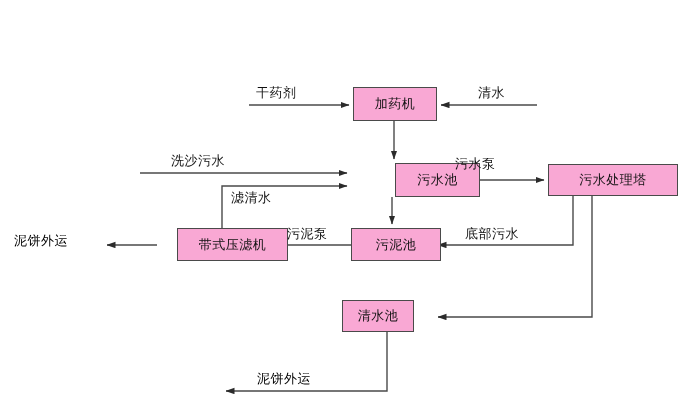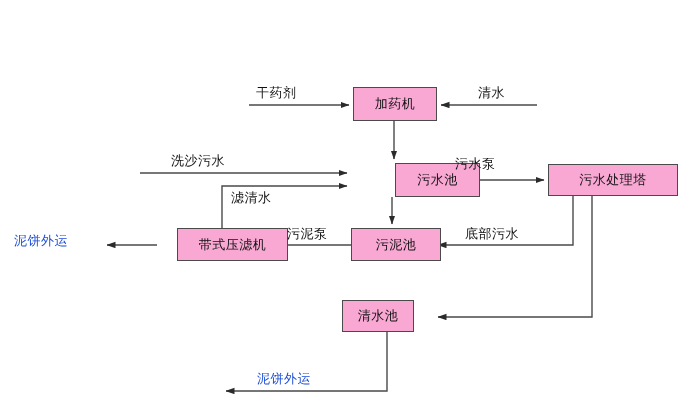--- a/index.html
+++ b/index.html
@@ -54,21 +54,21 @@
     position: absolute;
     font-size: 13px;
     color: #111111;
     white-space: nowrap;
     letter-spacing: 0.5px;
     background: transparent;
   }
   .terminal-label {
     position: absolute;
     font-size: 13px;
-    color: #1d4ed8;
+    color: #000000;
     white-space: nowrap;
     letter-spacing: 0.5px;
   }
 </style>
 </head>
 <body>
 
 <div id="diagram-root">
 
 

